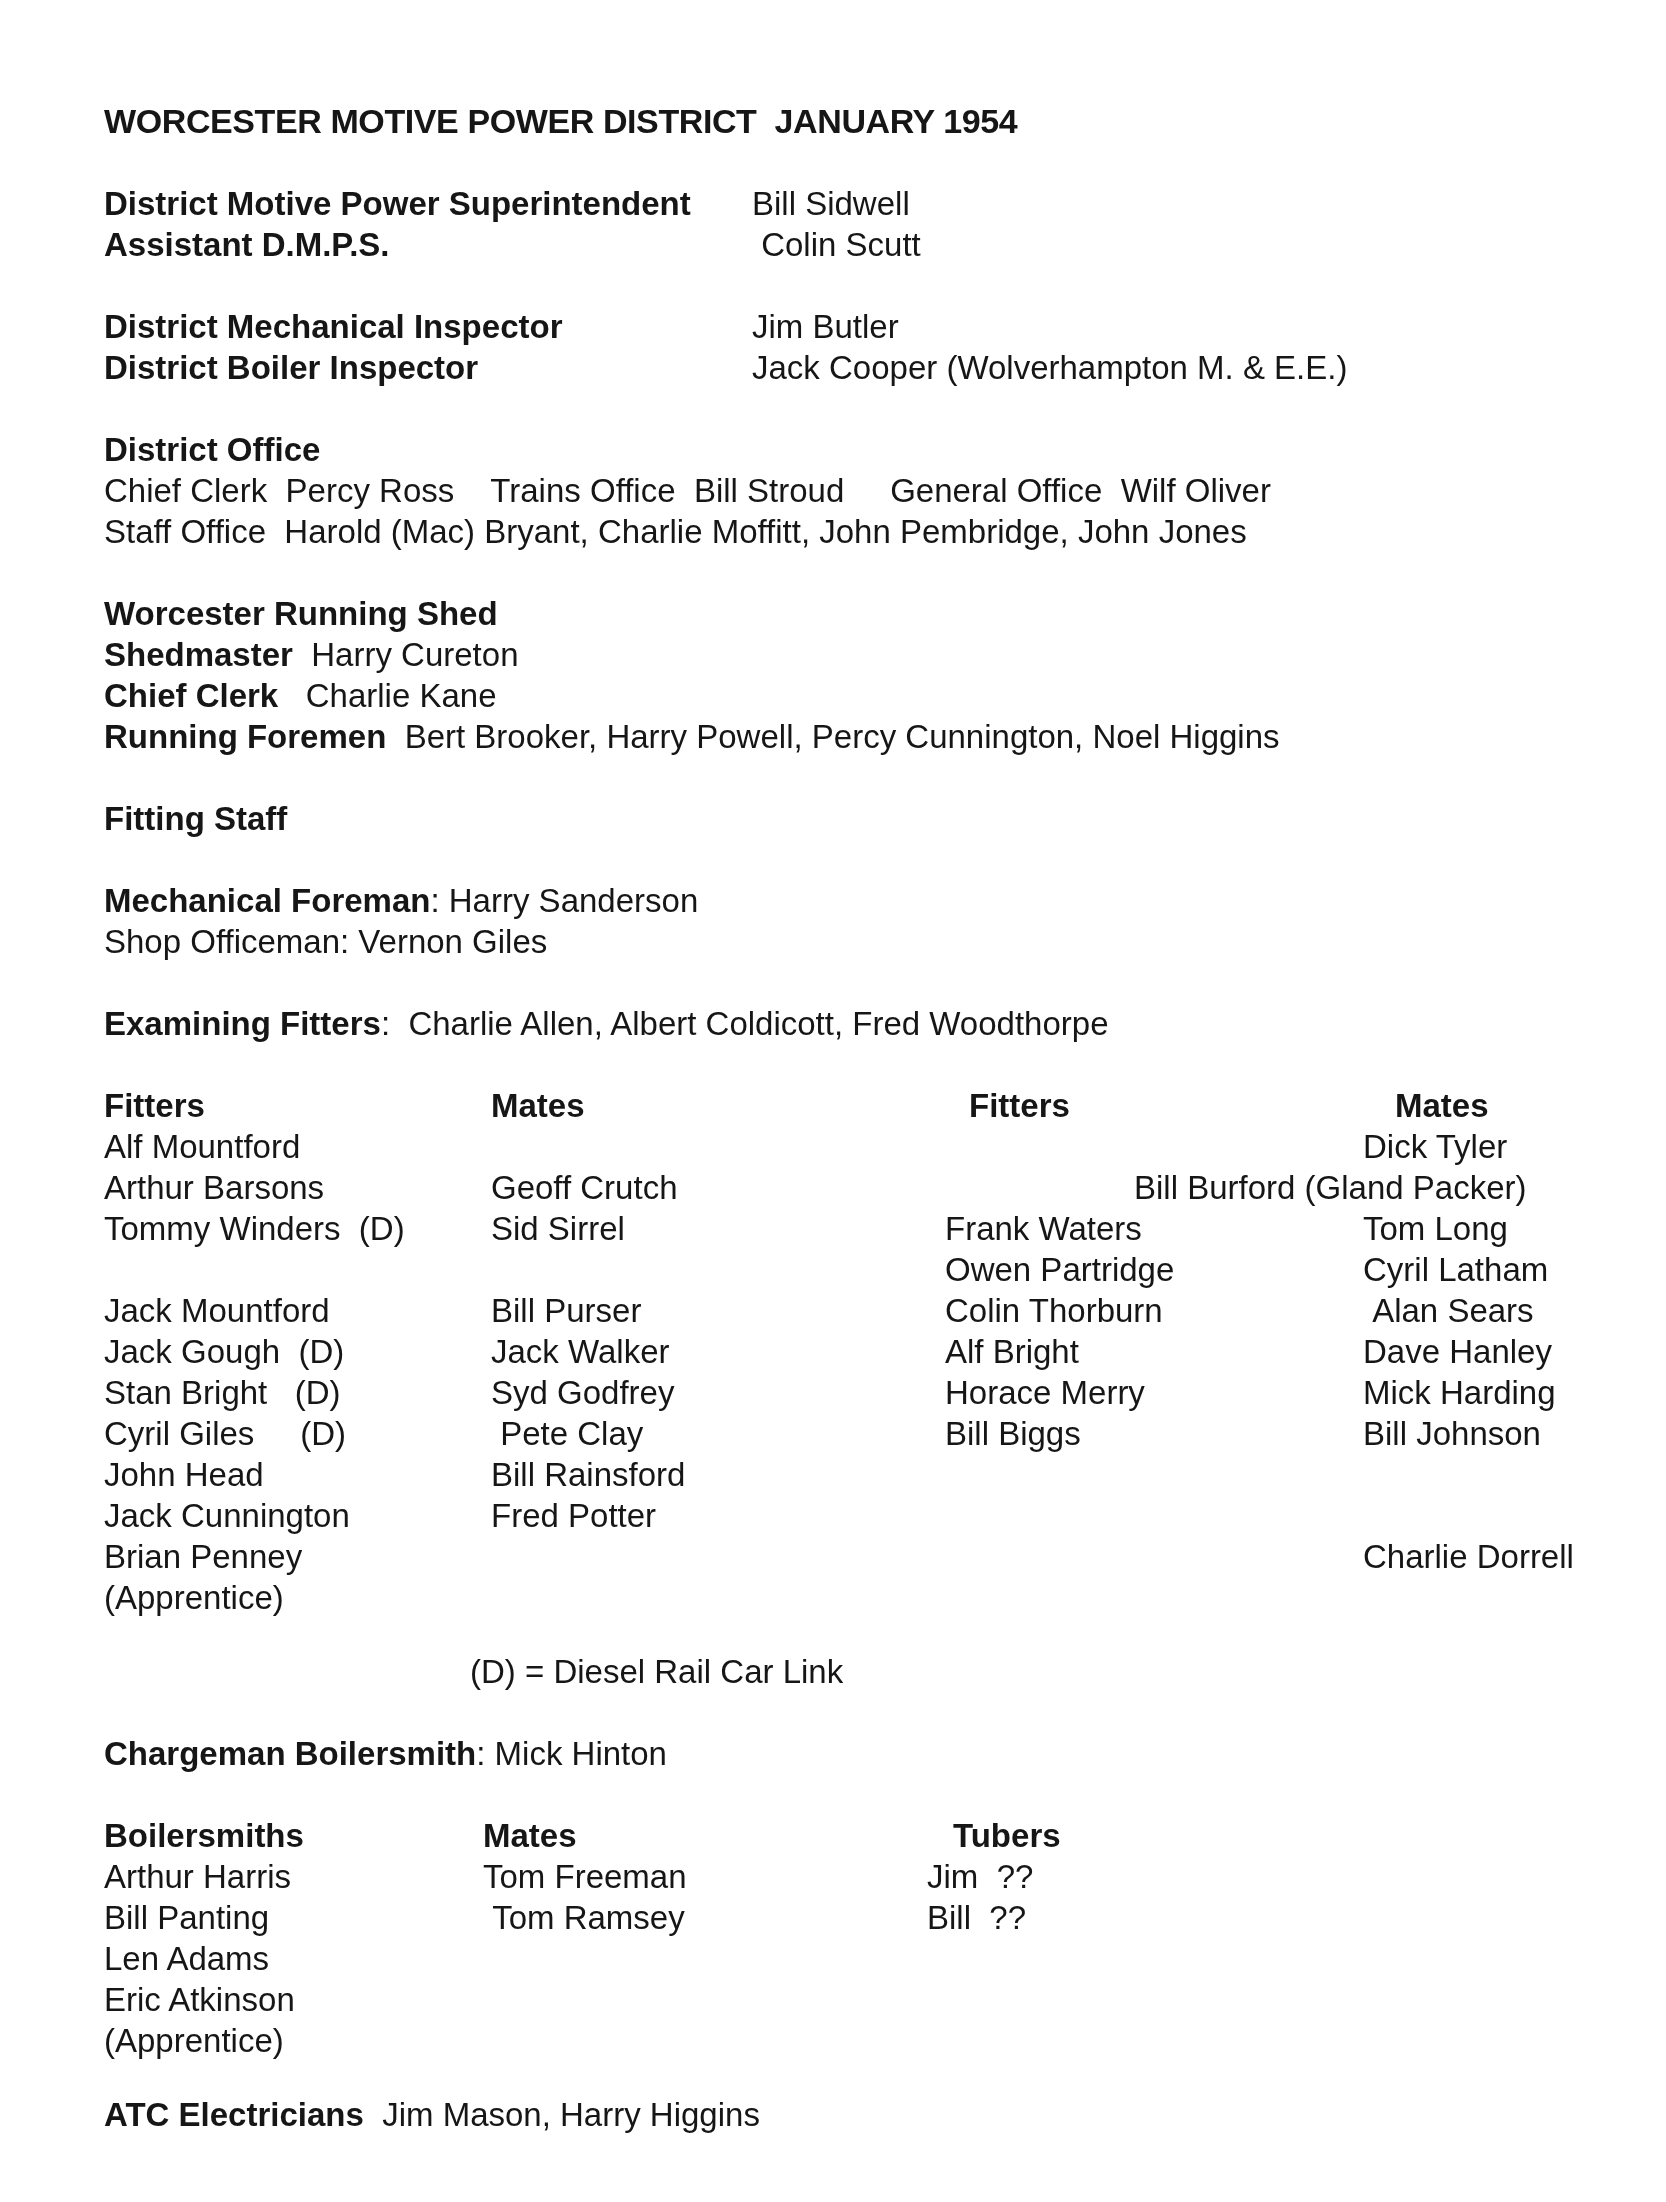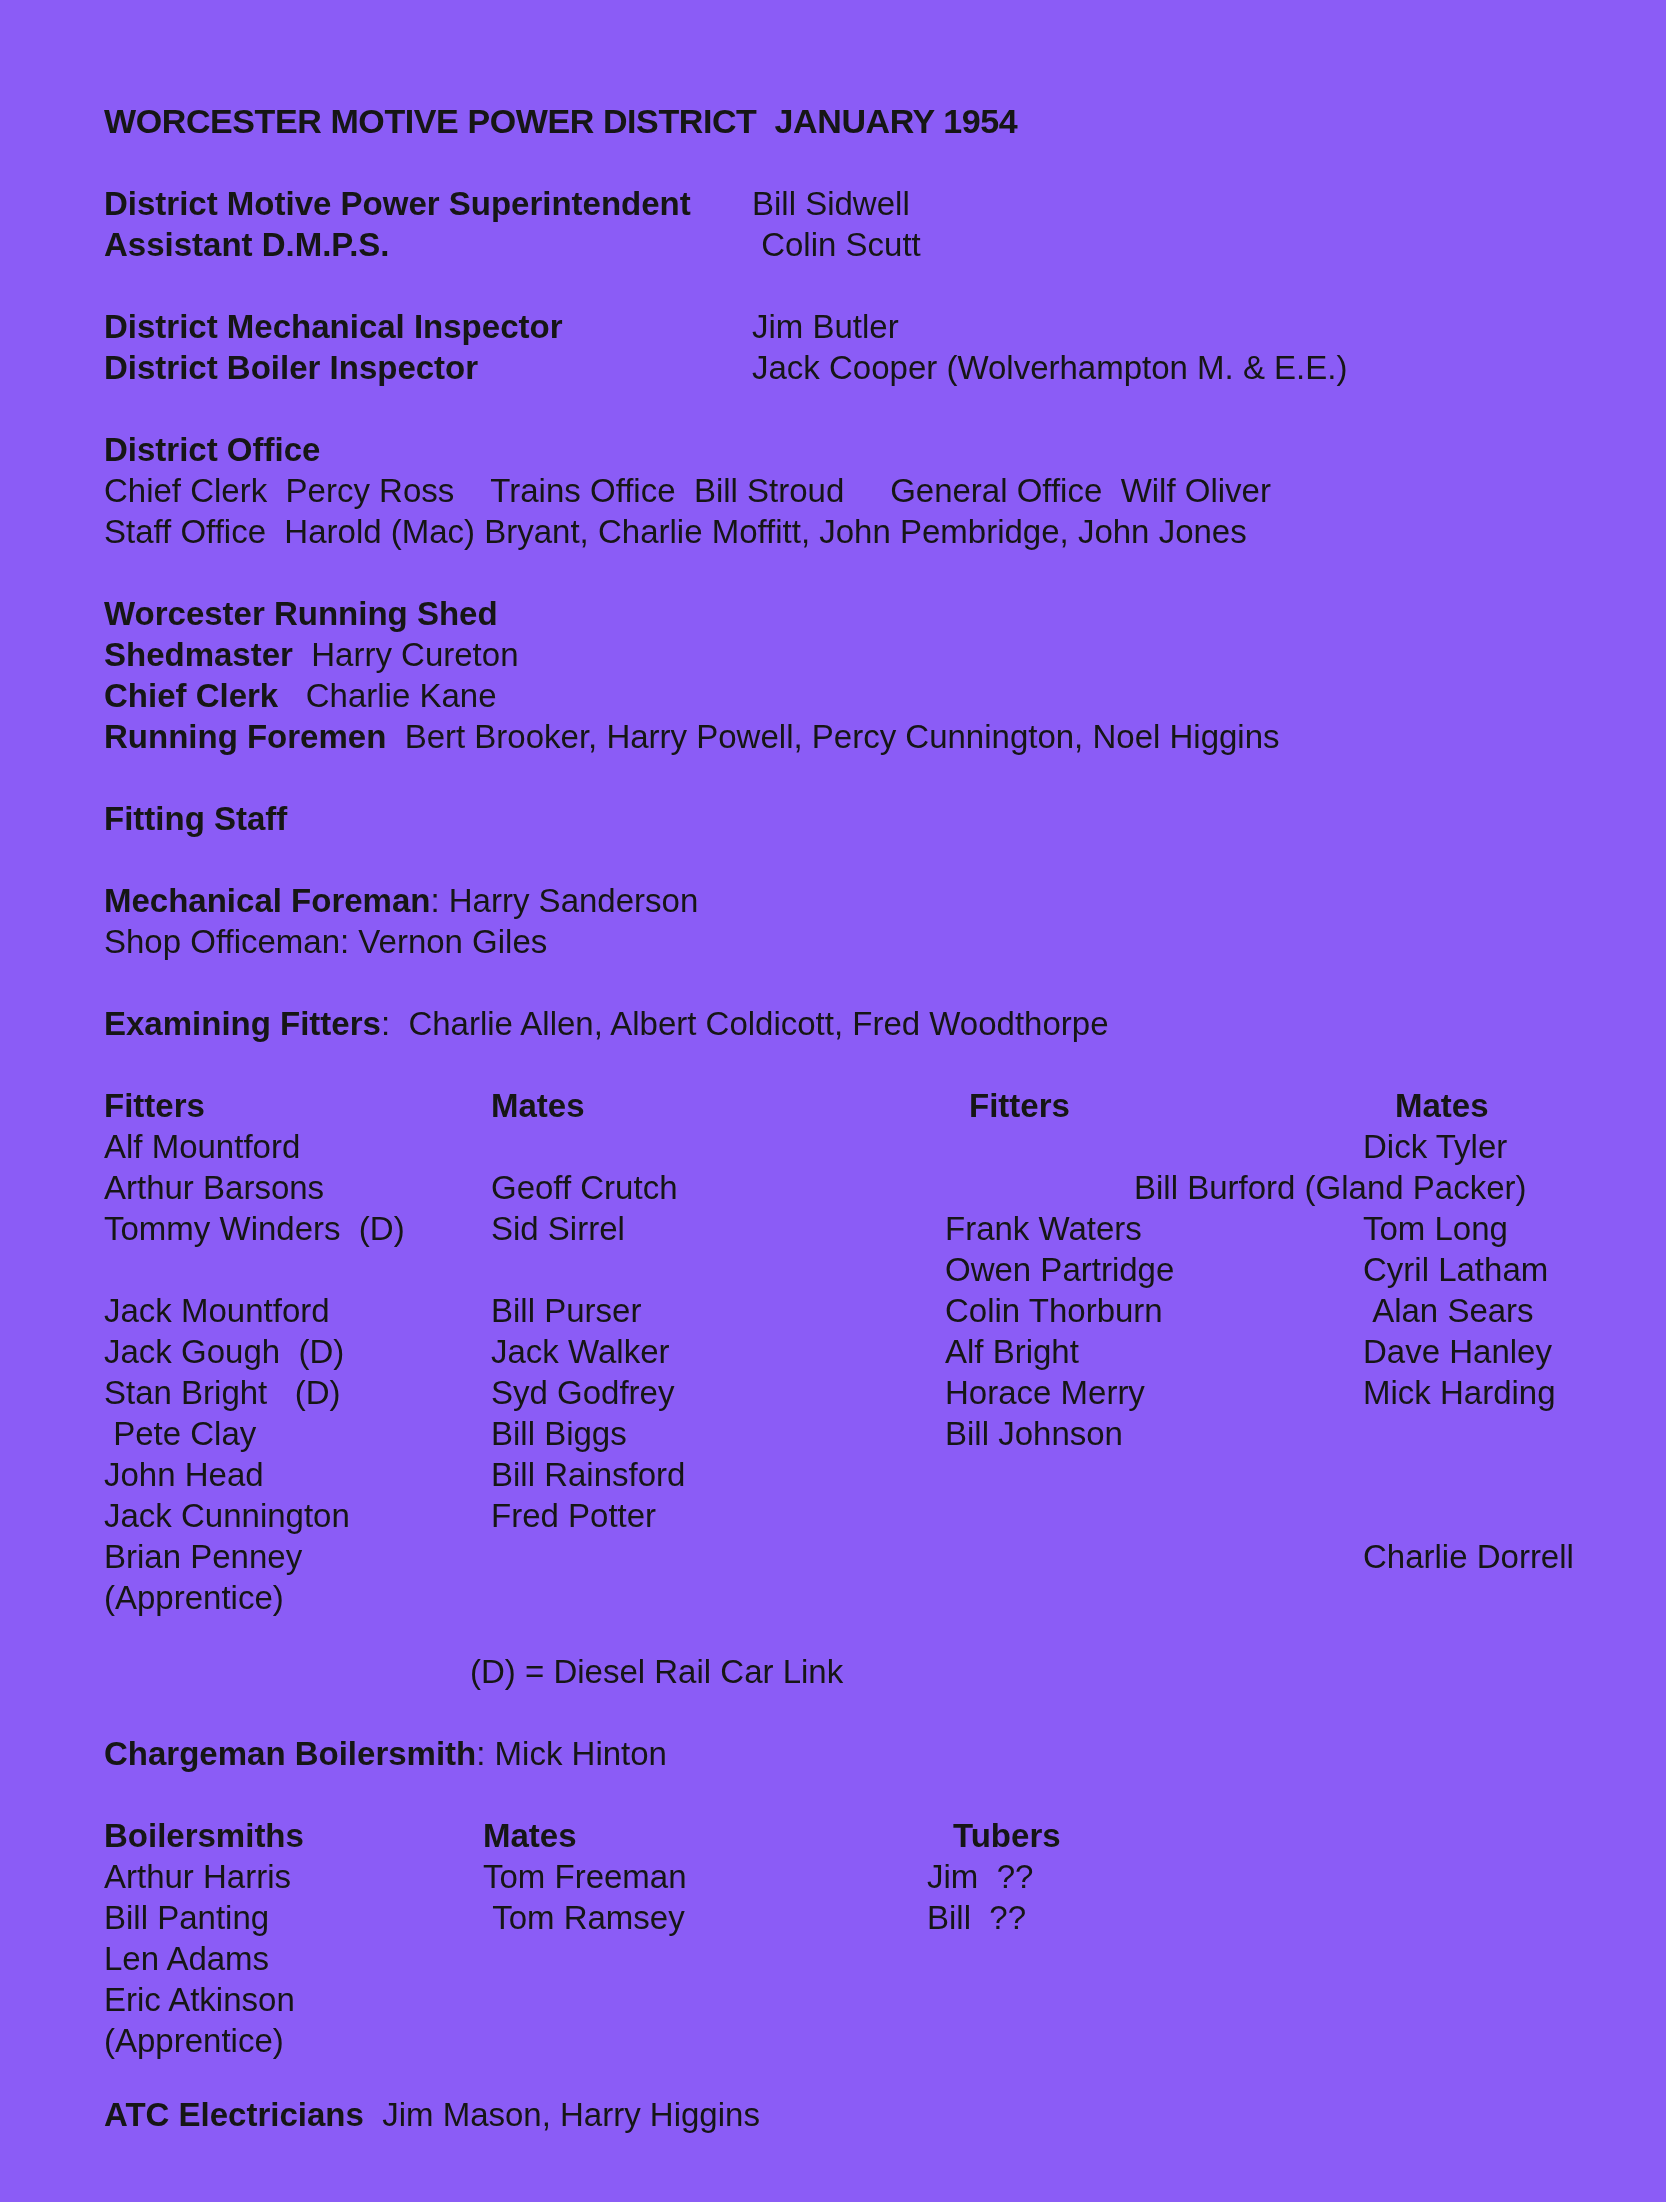--- a/index.html
+++ b/index.html
@@ -2,21 +2,21 @@
 <html style="font-size:13.7px"><head>
 <meta charset="utf-8">
 <style>
   html, body { margin: 0; padding: 0; }
   body { background: #d8d8d6; }
   .page {
     position: relative;
     width: 1667px;
     height: 2203px;
     margin: 0 auto;
-    background: #8b5cf6;
+    background: #ffffff;
     color: #161616;
     font-family: "Liberation Sans", sans-serif;
     font-size: 33px;
     line-height: 41px;
     box-sizing: border-box;
     padding: 101px 68px 0 104px;
     overflow: hidden;
   }
   .t { white-space: pre-wrap; }
   .b { font-weight: bold; }
@@ -151,20 +151,21 @@
     </div>
 
     <div class="frow">
       <div class="cell">Stan Bright   (D)</div>
       <div class="cell">Syd Godfrey</div>
       <div class="cell">Horace Merry</div>
       <div class="cell c4">Mick Harding</div>
     </div>
 
     <div class="frow">
+      <div class="cell">Cyril Giles     (D)</div>
       <div class="cell"> Pete Clay</div>
       <div class="cell">Bill Biggs</div>
       <div class="cell c4">Bill Johnson</div>
     </div>
 
     <div class="frow">
       <div class="cell">John Head</div>
       <div class="cell">Bill Rainsford</div>
       <div class="cell c4"></div>
     </div>

